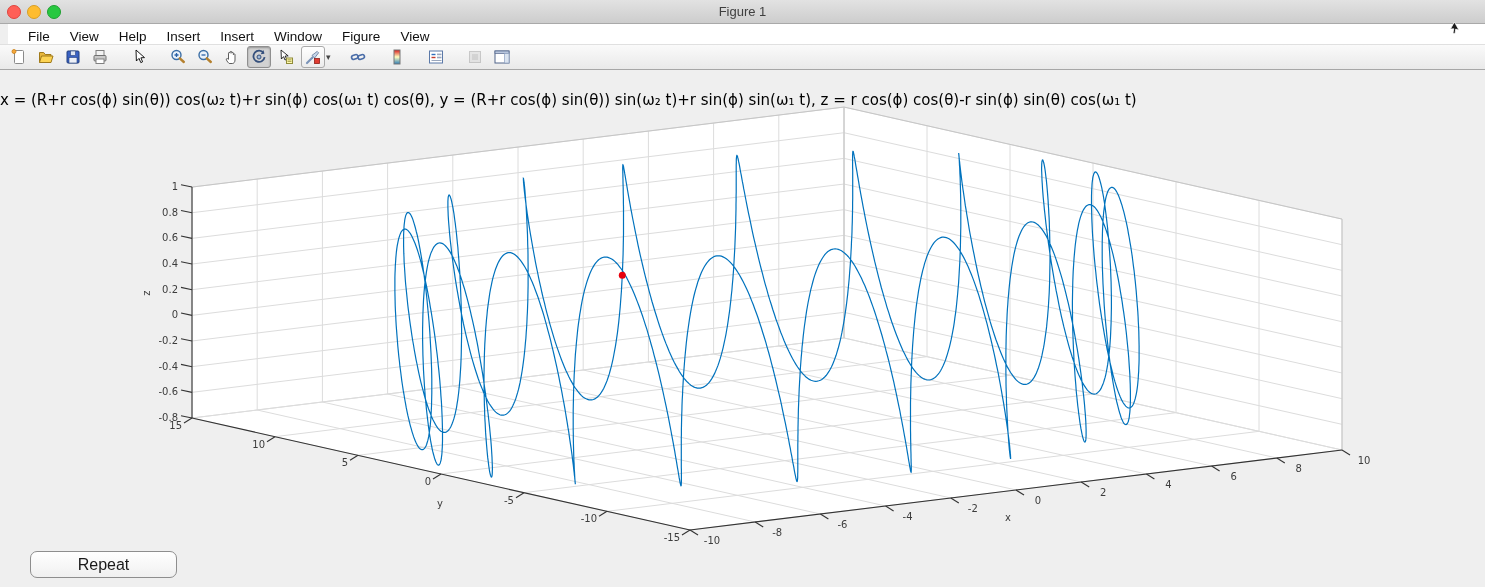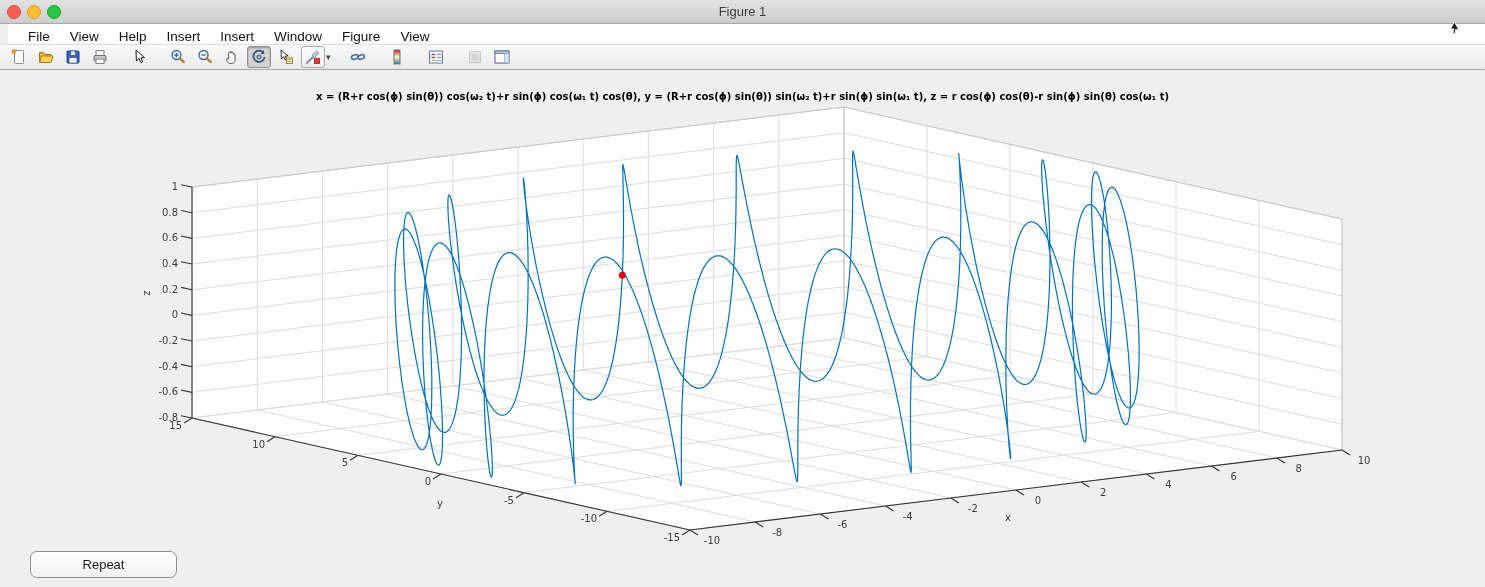--- a/index.html
+++ b/index.html
@@ -29,26 +29,26 @@
   .toolbtn{width:24px;height:22px;margin-left:3px;border:1px solid transparent;border-radius:3px;
     background:transparent;padding:1px;display:flex;align-items:center;justify-content:center;cursor:pointer;}
   .toolbtn svg{width:18px;height:18px;display:block;}
   .toolbtn.active{background:#d2d2d2;border:1px solid #8f8f8f;box-shadow:inset 0 1px 2px rgba(0,0,0,.3);}
   .toolbtn.framed{background:linear-gradient(#ffffff,#ececec);border:1px solid #a9a9a9;}
   .toolbtn.disabled{opacity:.5;cursor:default;}
   .caret{font-size:9px;color:#444;margin-left:1px;cursor:pointer;}
 
   
   #plot-svg{position:absolute;left:0;top:0;z-index:1;}
-  .fig-title{position:absolute;top:91px;left:0;width:100%;text-align:center;
-    font-family:"DejaVu Sans",sans-serif;font-size:10px;font-weight:bold;color:#000;
+  .fig-title{position:absolute;top:91px;left:0;width:100%;
+    font-family:"DejaVu Sans",sans-serif;font-size:15px;font-weight:normal;color:#000;
     white-space:nowrap;z-index:2;}
   .repeat-btn{position:absolute;left:30px;top:551px;width:147px;height:27px;z-index:4;
     background:linear-gradient(#ffffff,#f0f0f0);border:1px solid #8e8e8e;border-radius:7px;
-    font-size:13px;color:#1a1a1a;font-family:"Liberation Sans",sans-serif;cursor:pointer;}
+    font-size:16px;color:#1a1a1a;font-family:"Liberation Sans",sans-serif;cursor:pointer;}
   .mouse-cursor{position:absolute;left:1448px;top:22px;z-index:6;}
 </style>
 </head>
 <body>
 
 <div id="window">
 
   <svg id="plot-svg" width="1485" height="587">
       <polygon points="192.0,418.0 192.0,187.1 844.0,107.1 844.0,338.0" fill="#ffffff"></polygon>
       <polygon points="844.0,338.0 844.0,107.1 1342.0,219.0 1342.0,450.0" fill="#ffffff"></polygon>

